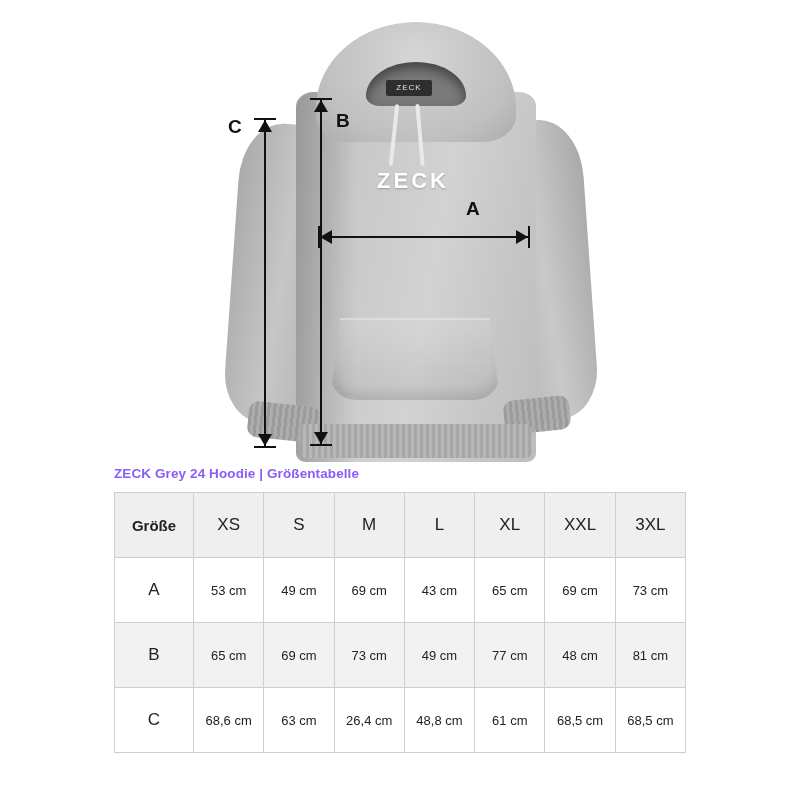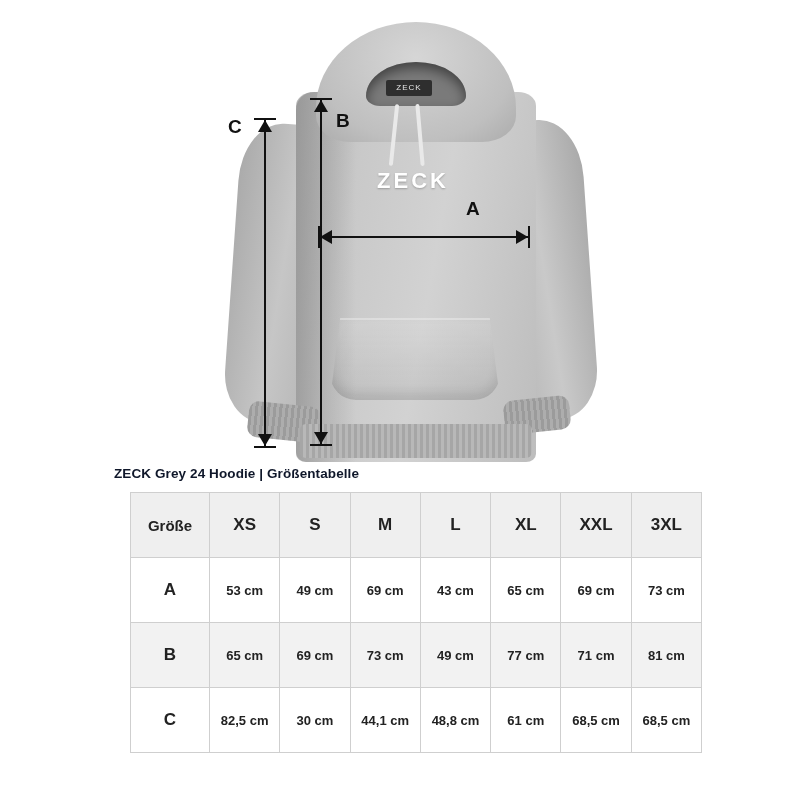--- a/index.html
+++ b/index.html
@@ -187,41 +187,41 @@
     width: 0; height: 0;
   }
 
   
   #caption {
     position: absolute;
     left: 114px;
     top: 466px;
     font-size: 13.5px;
     font-weight: bold;
-    color: #0f172a;
+    color: #8b5cf6;
     letter-spacing: .1px;
   }
 
   
   #size-table {
     position: absolute;
-    left: 130px;
+    left: 114px;
     top: 492px;
     width: 572px;
     border-collapse: collapse;
     table-layout: fixed;
     font-size: 13px;
     border-radius: 30px;
   }
   #size-table td, #size-table th {
     border: 1px solid #cfcfcf;
     height: 62px;
     text-align: center;
     vertical-align: middle;
-    font-weight: bold;
+    font-weight: normal;
     color: #222;
   }
   #size-table thead th {
     background: #efefef;
     font-size: 17px;
   }
   #size-table thead th:first-child {
     font-size: 15px;
     font-weight: bold;
   }
@@ -303,27 +303,27 @@
       <td>69 cm</td>
       <td>73 cm</td>
     </tr>
     <tr>
       <td>B</td>
       <td>65 cm</td>
       <td>69 cm</td>
       <td>73 cm</td>
       <td>49 cm</td>
       <td>77 cm</td>
-      <td>71 cm</td>
+      <td>48 cm</td>
       <td>81 cm</td>
     </tr>
     <tr>
       <td>C</td>
-      <td>82,5 cm</td>
-      <td>30 cm</td>
-      <td>44,1 cm</td>
+      <td>68,6 cm</td>
+      <td>63 cm</td>
+      <td>26,4 cm</td>
       <td>48,8 cm</td>
       <td>61 cm</td>
       <td>68,5 cm</td>
       <td>68,5 cm</td>
     </tr>
   </tbody>
 </table>
 
 </body></html>

